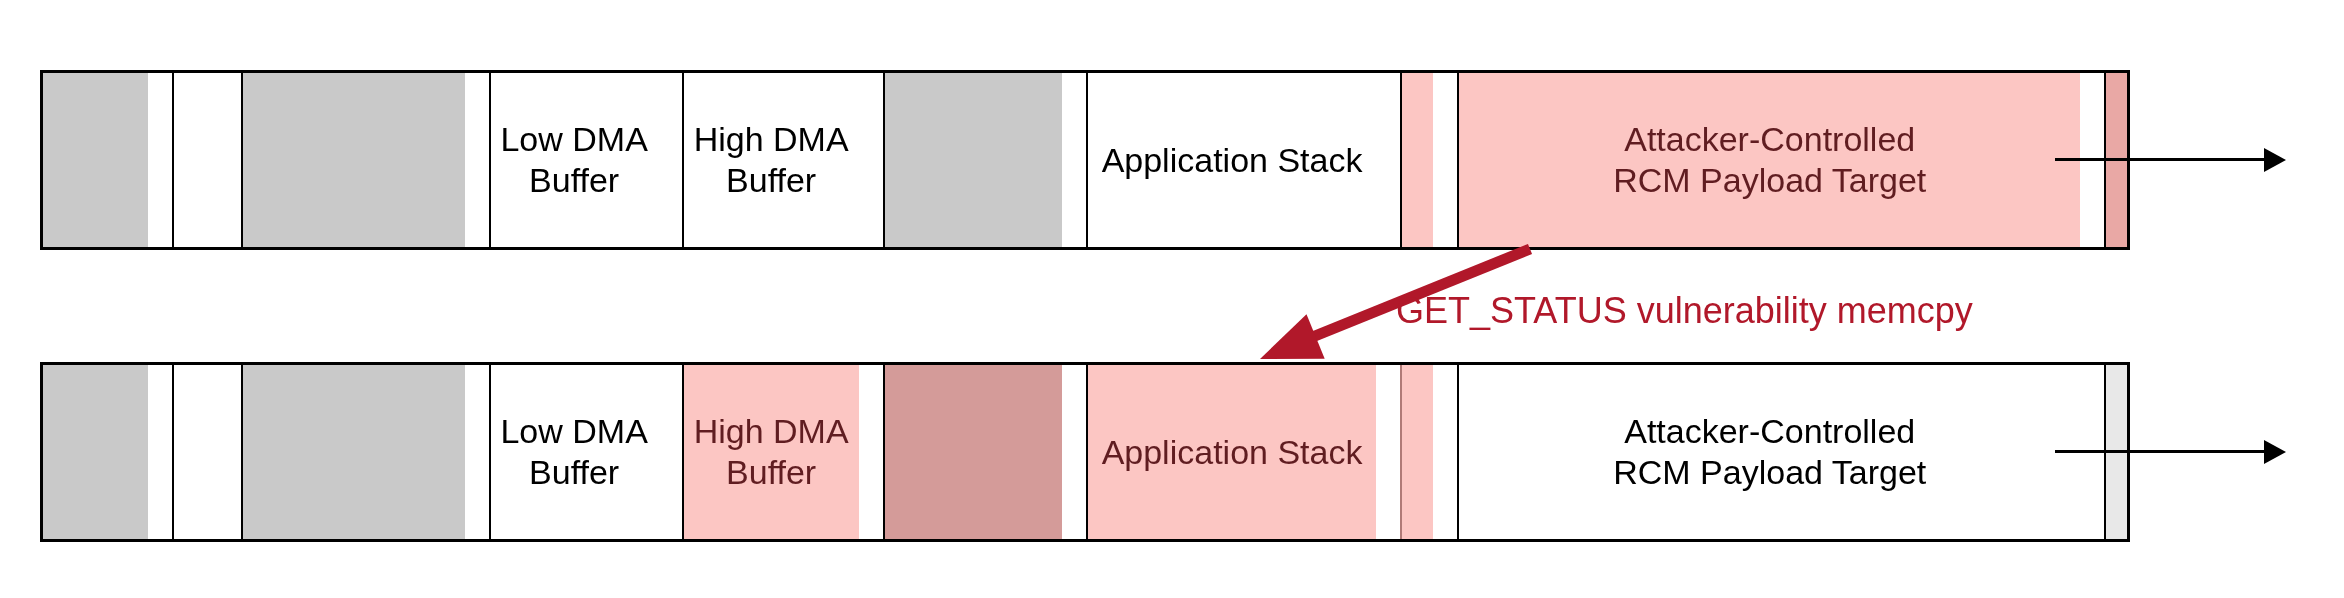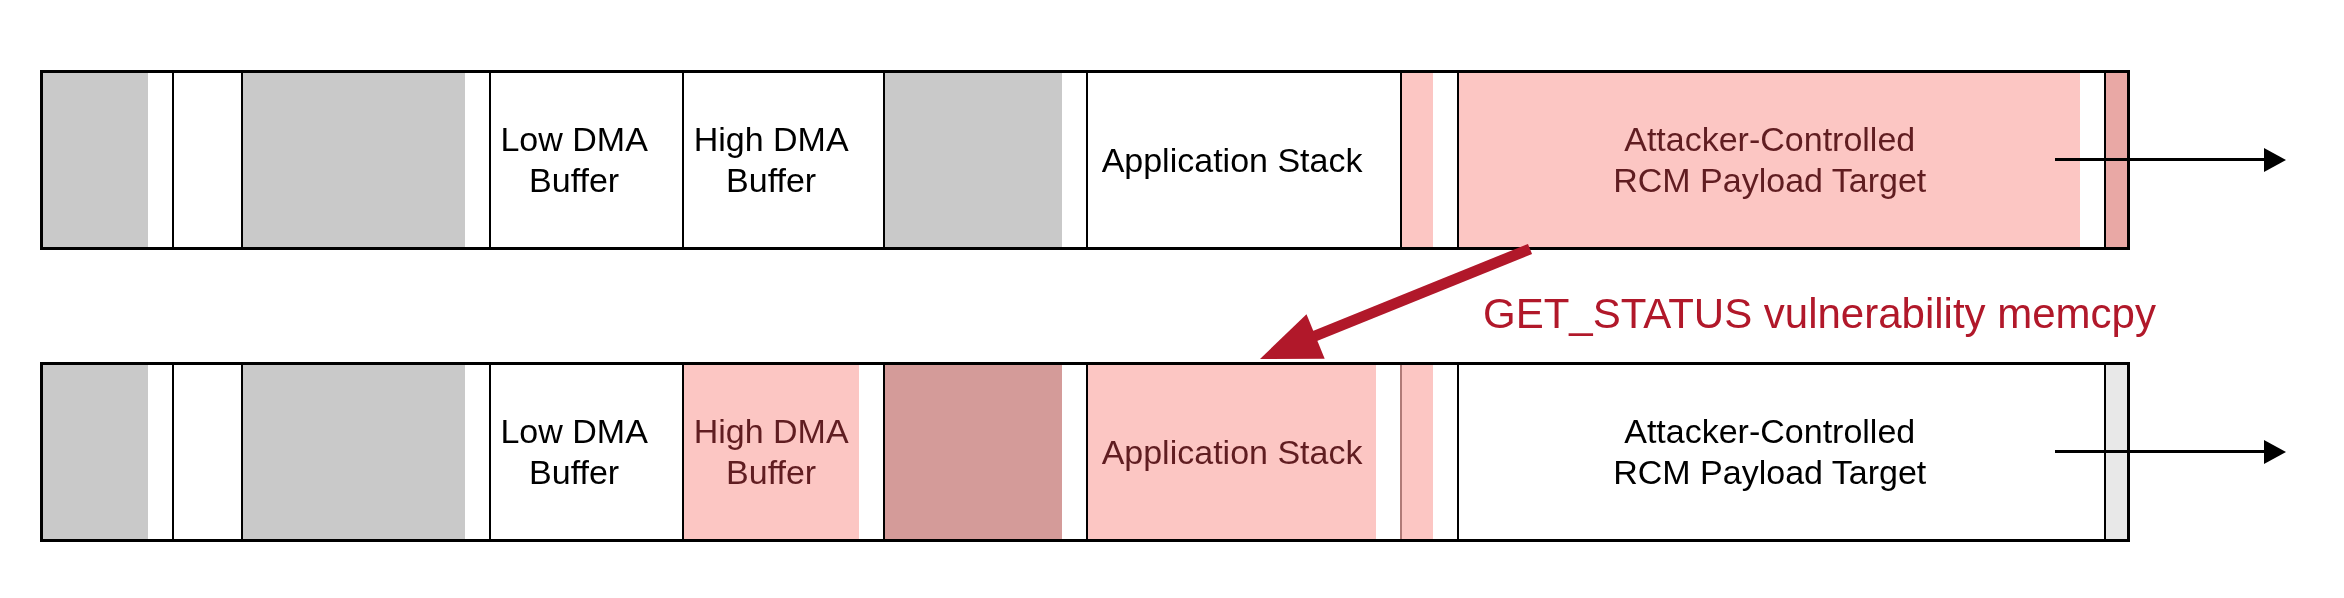--- a/index.html
+++ b/index.html
@@ -28,22 +28,22 @@
     height:100%;
   }
   .cell-label{
     font-size:34px;
     line-height:1.2;
     white-space:pre-line;
     letter-spacing:0;
   }
   .annotation-label{
     position:absolute;
-    left:1483px;top:293px;
-    font-size:42px;line-height:1;
+    left:1396px;top:293px;
+    font-size:36px;line-height:1;
     color:var(--crimson,#b1182a);
     white-space:nowrap;
   }
   .out-arrow-line{
     position:absolute;
     left:2055px;width:213px;height:3px;
     background:var(--border,#000);
   }
   .out-arrow-line.top{top:158px;}
   .out-arrow-line.bottom{top:450px;}

